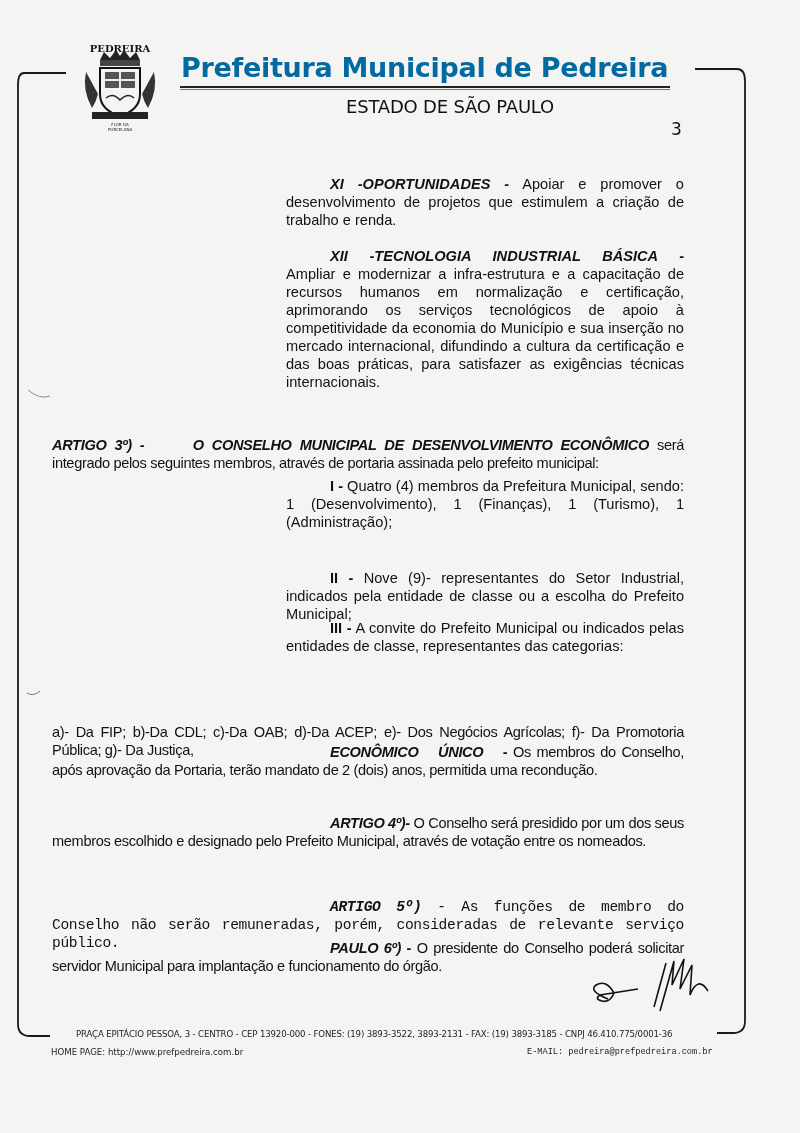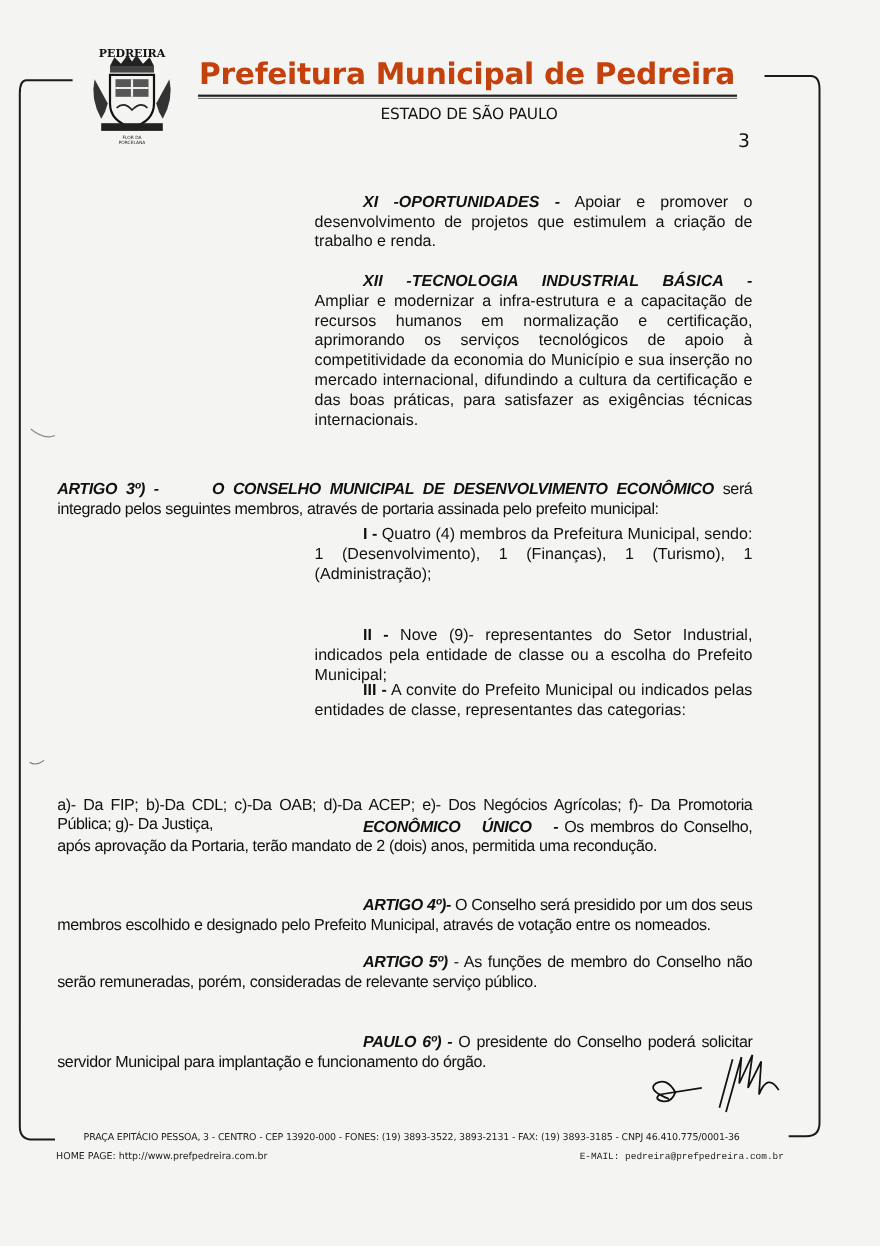--- a/index.html
+++ b/index.html
@@ -10,27 +10,27 @@
       overflow: hidden;
       color: #111;
       font-family: "Liberation Sans", sans-serif;
     }
     .frame-svg { position: absolute; left: 0; top: 0; }
     .crest { position: absolute; left: 78px; top: 38px; width: 84px; height: 94px; }
     .header-title {
       position: absolute; left: 181px; top: 52px;
       font-family: "DejaVu Sans", sans-serif;
       font-weight: bold; font-size: 27px; letter-spacing: -0.3px;
-      color: #c2410c; white-space: nowrap;
+      color: #0369a1; white-space: nowrap;
     }
     .header-rule-1 { position: absolute; left: 180px; top: 86px; width: 490px; height: 2px; background: #222; }
     .header-rule-2 { position: absolute; left: 180px; top: 89px; width: 490px; height: 1px; background: #777; }
     .header-sub {
       position: absolute; left: 346px; top: 96px;
-      font-family: "DejaVu Sans", sans-serif; font-size: 14px; letter-spacing: -0.2px;
+      font-family: "DejaVu Sans", sans-serif; font-size: 18px; letter-spacing: -0.2px;
     }
     .page-num {
       position: absolute; left: 671px; top: 119px;
       font-family: "DejaVu Sans", sans-serif; font-size: 17px;
     }
     .para {
       position: absolute; font-size: 14.6px; line-height: 18px;
       text-align: justify; text-align-last: left;
     }
     .para .h { font-weight: bold; font-style: italic; }
@@ -119,21 +119,21 @@
   </div>
 
   <div class="para wide condensed" style="top:743px;">
     <span class="indent-wide"></span><span class="h" style="word-spacing:14px;">ECONÔMICO ÚNICO -</span><span> Os membros do Conselho, após aprovação da Portaria, terão mandato de 2 (dois) anos, permitida uma recondução.</span>
   </div>
 
   <div class="para wide condensed" style="top:814px;">
     <span class="indent-wide"></span><span class="h">ARTIGO 4º)-</span><span> O Conselho será presidido por um dos seus membros escolhido e designado pelo Prefeito Municipal, através de votação entre os nomeados.</span>
   </div>
 
-  <div class="para wide condensed" style="top:866px;">
+  <div class="para wide condensed" style="top:898px;font-family:Liberation Mono, monospace;">
     <span class="indent-wide"></span><span class="h">ARTIGO 5º)</span><span> - As funções de membro do Conselho não serão remuneradas, porém, consideradas de relevante serviço público.</span>
   </div>
 
   <div class="para wide condensed" style="top:939px;">
     <span class="indent-wide"></span><span class="h">PAULO 6º) -</span><span> O presidente do Conselho poderá solicitar servidor Municipal para implantação e funcionamento do órgão.</span>
   </div>
 </div>
 
 <svg class="signature" width="140" height="70">
   <path d="M28 44 Q8 36 16 30 Q26 24 34 38 Q30 48 22 46 Q14 44 20 40 L58 34" fill="none" stroke="#111" stroke-width="1.6"></path>

